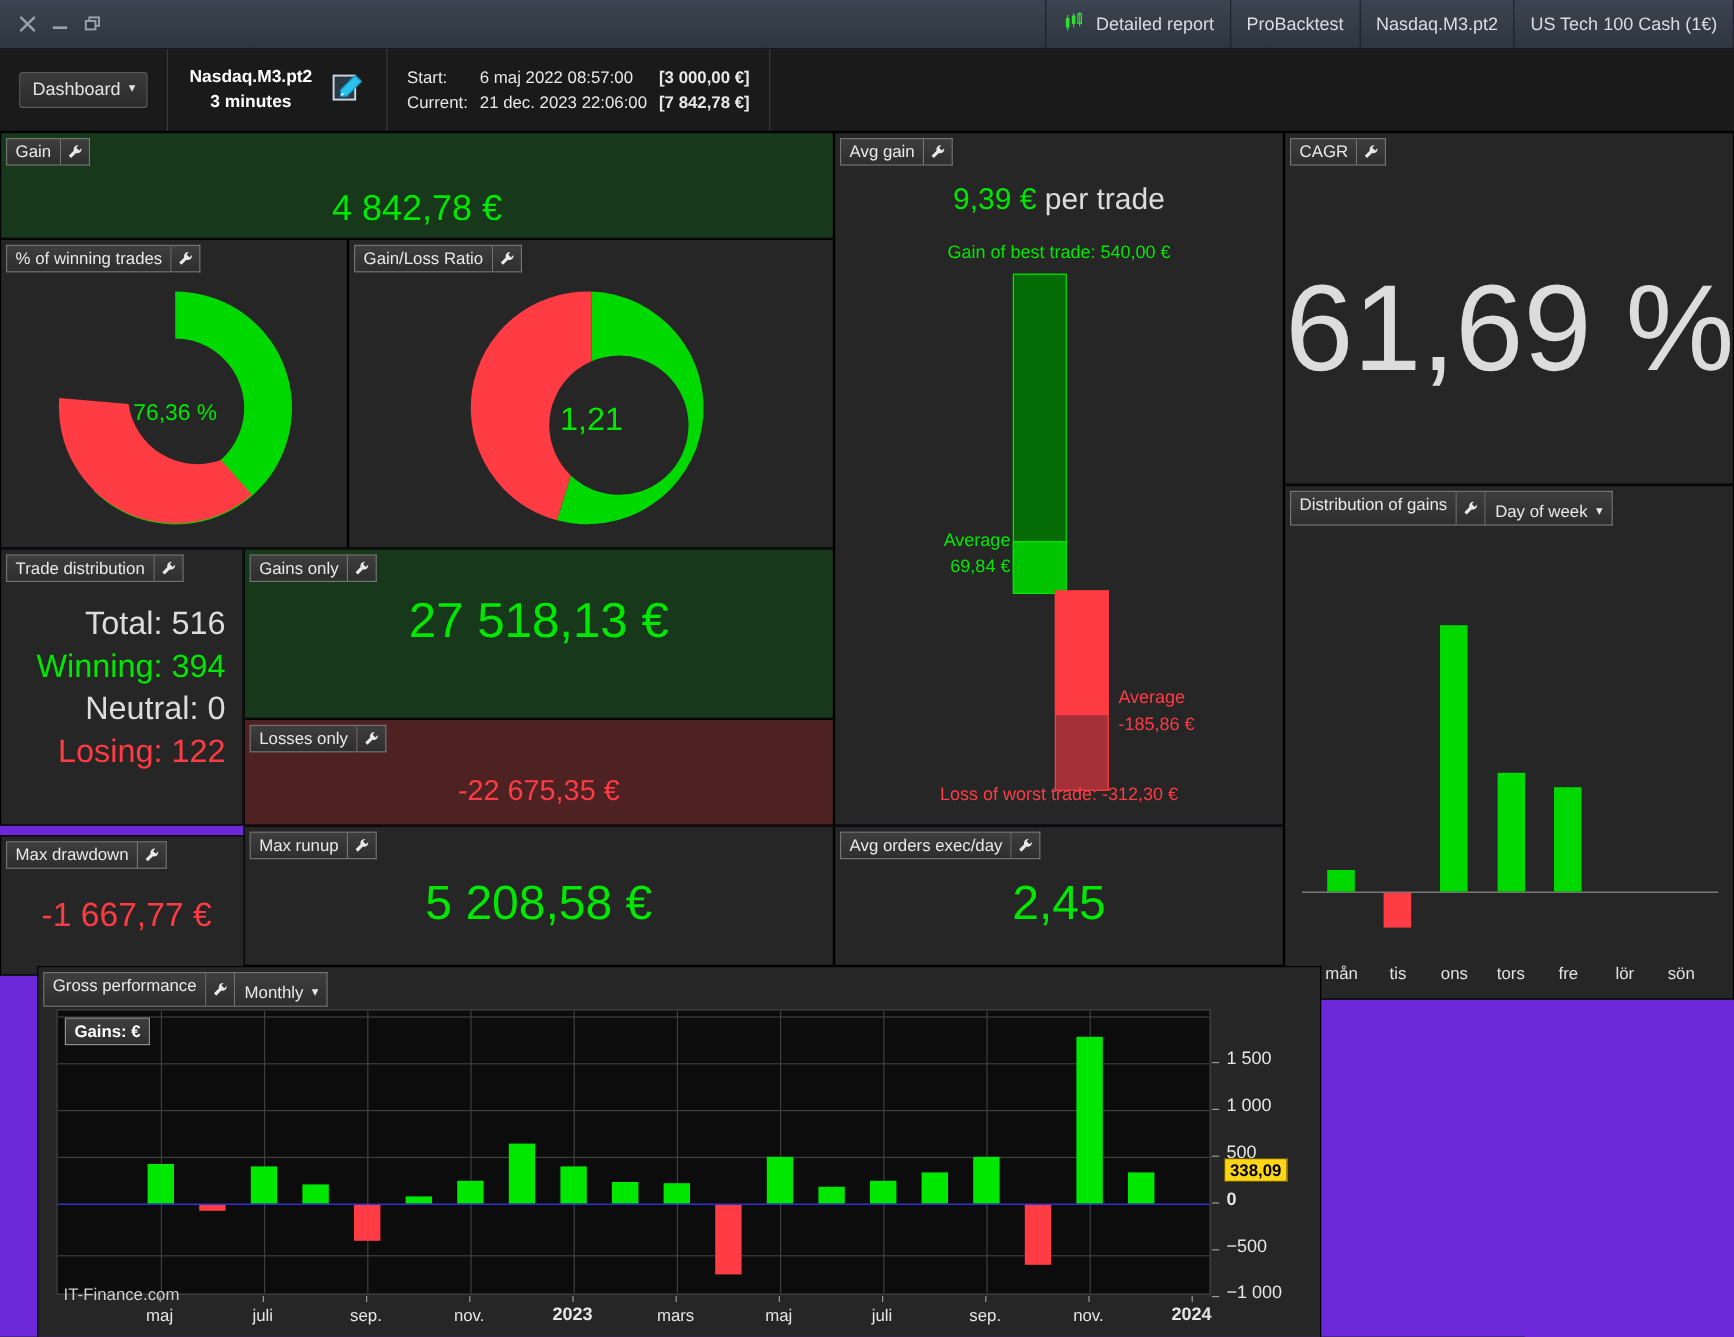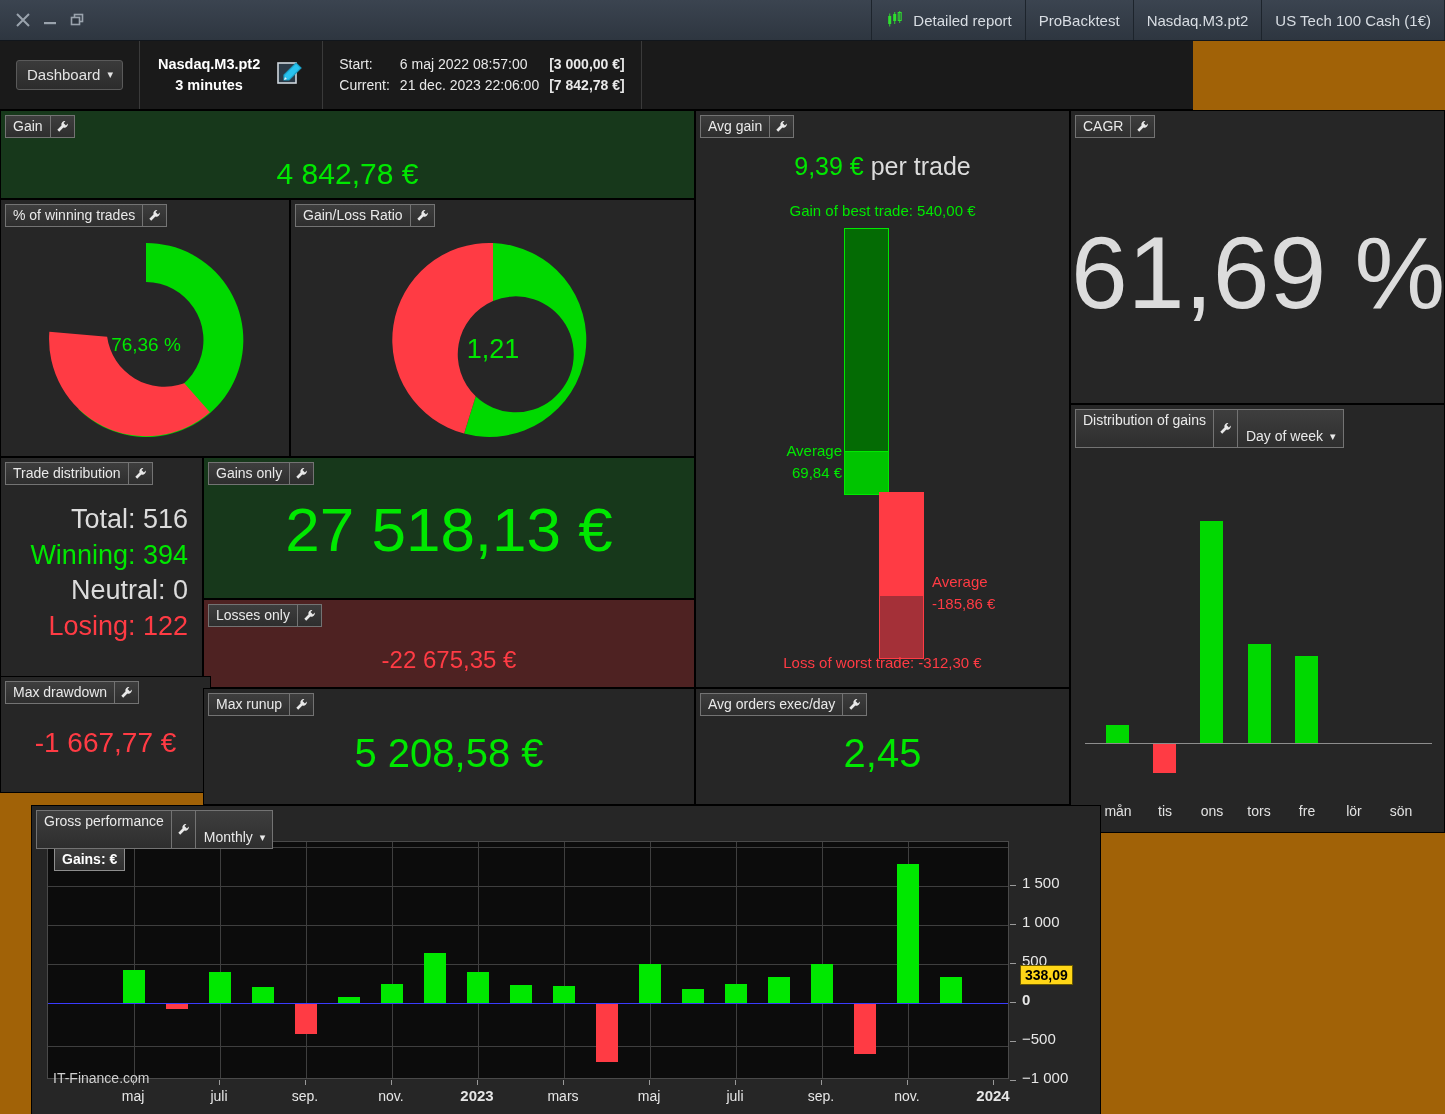--- a/index.html
+++ b/index.html
@@ -3,21 +3,21 @@
 <meta charset="utf-8">
 <style>
   * { box-sizing: border-box; }
   html, body {
     margin: 0; padding: 0;
     width: 1445px; height: 1114px;
     background: #1c1c1c;
     font-family: "Liberation Sans", sans-serif;
     overflow: hidden;
   }
-  .app { position: relative; width: 1445px; height: 1114px; background: #a16207; }
+  .app { position: relative; width: 1445px; height: 1114px; background: #6d28d9; }
 
   
   .titlebar {
     position: absolute; left: 0; top: 0; width: 1445px; height: 41px;
     background: linear-gradient(#3b4450, #2e3640);
     border-bottom: 1px solid #11161c;
     display: flex; align-items: stretch;
   }
   .win-ctrls { display: flex; align-items: center; gap: 9px; padding: 0 14px; }
   .wc { width: 18px; height: 18px; position: relative; cursor: pointer; }
@@ -29,21 +29,21 @@
     padding: 0 13px;
     color: #d8dde3; font-size: 15px;
     border-left: 1px solid #1d242c;
     cursor: pointer;
   }
   .tab:last-child { border-right: 1px solid #1d242c; }
   .candle-ico { display: block; }
 
   
   .toolbar {
-    position: absolute; left: 0; top: 41px; width: 1193px; height: 69px;
+    position: absolute; left: 0; top: 41px; width: 1445px; height: 69px;
     background: #1a1a1a; border-bottom: 1px solid #000;
     display: flex; align-items: stretch;
   }
   .tb-cell { display: flex; align-items: center; border-right: 1px solid #3a3a3a; }
   .dd-btn {
     margin: 0 16px;
     background: linear-gradient(#3a3a3a, #2c2c2c);
     border: 1px solid #5a5a5a; border-radius: 3px;
     color: #e3e3e3; font-size: 15px;
     padding: 5px 9px 6px 10px;
@@ -76,21 +76,21 @@
   .pwrench {
     background: linear-gradient(#3e3e3e, #2e2e2e);
     border: 1px solid #737373; border-left: none;
     padding: 2px 5px 3px 5px;
     display: flex; align-items: center; cursor: pointer;
   }
   .pselect {
     background: linear-gradient(#3e3e3e, #2e2e2e);
     border: 1px solid #737373; border-left: none;
     color: #e9e9e9; font-size: 14px;
-    padding: 18px 7px 3px 8px;
+    padding: 8px 7px 3px 8px;
     display: flex; align-items: center; gap: 7px;
     white-space: nowrap; cursor: pointer;
   }
 
   .bigval {
     position: absolute; left: 0; right: 0;
     text-align: center; white-space: nowrap;
   }
   .green { color: #00e800; }
   .red { color: #ff3b44; }
@@ -305,36 +305,36 @@
 
   <div class="panel p-gains-only" style="left:203px;top:457px;width:492px;height:142px;">
     <div class="phead">
       <div class="ptitle">Gains only</div>
       <div class="pwrench">
         <svg width="13" height="13" viewBox="0 0 13 13">
             <path d="M9.4 1.2a3.4 3.4 0 0 0-3.9 4.4L1.3 9.8l1.9 1.9 4.2-4.2a3.4 3.4 0 0 0 4.4-3.9L9.9 5.5 7.5 3.1z" fill="#e9e9e9"></path>
           </svg>
       </div>
     </div>
-    <div class="bigval green" style="top:36px;font-size:62px;">27 518,13 €</div>
+    <div class="bigval green" style="top:36px;font-size:41px;">27 518,13 €</div>
   </div>
 
   <div class="panel p-losses-only" style="left:203px;top:599px;width:492px;height:89px;">
     <div class="phead">
       <div class="ptitle">Losses only</div>
       <div class="pwrench">
         <svg width="13" height="13" viewBox="0 0 13 13">
             <path d="M9.4 1.2a3.4 3.4 0 0 0-3.9 4.4L1.3 9.8l1.9 1.9 4.2-4.2a3.4 3.4 0 0 0 4.4-3.9L9.9 5.5 7.5 3.1z" fill="#e9e9e9"></path>
           </svg>
       </div>
     </div>
     <div class="bigval red" style="top:46px;font-size:24px;">-22 675,35 €</div>
   </div>
 
-  <div class="panel" style="left:0;top:676px;width:211px;height:117px;text-decoration:underline;">
+  <div class="panel" style="left:0;top:696px;width:211px;height:117px;text-decoration:underline;">
     <div class="phead">
       <div class="ptitle">Max drawdown</div>
       <div class="pwrench">
         <svg width="13" height="13" viewBox="0 0 13 13">
             <path d="M9.4 1.2a3.4 3.4 0 0 0-3.9 4.4L1.3 9.8l1.9 1.9 4.2-4.2a3.4 3.4 0 0 0 4.4-3.9L9.9 5.5 7.5 3.1z" fill="#e9e9e9"></path>
           </svg>
       </div>
     </div>
     <div class="bigval red" style="top:50px;font-size:28px;">-1 667,77 €</div>
   </div>

